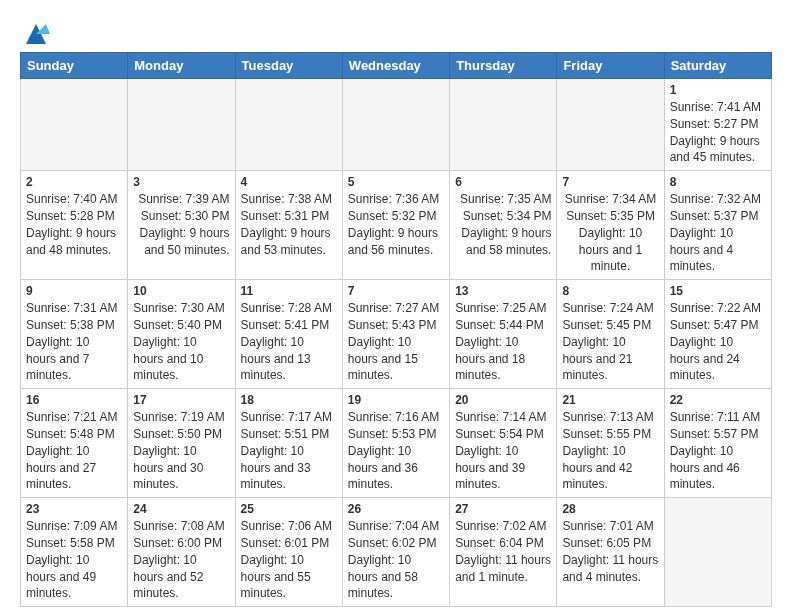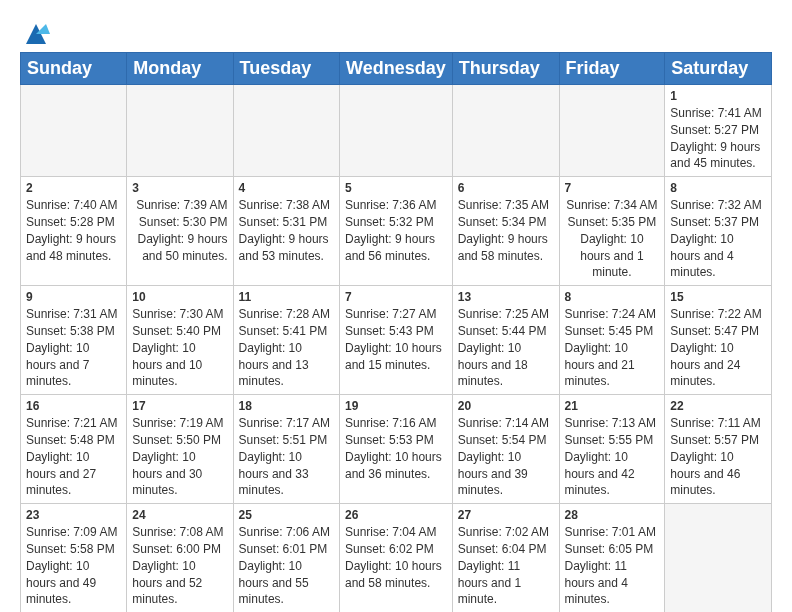--- a/index.html
+++ b/index.html
@@ -50,21 +50,21 @@
     .calendar {
       width: 100%;
       border-collapse: collapse;
       border: 1px solid #ccc;
     }
     .calendar th {
       background-color: #3a7abf;
       color: #fff;
       text-align: left;
       padding: 5px 6px;
-      font-size: 18px;
+      font-size: 13px;
       border: 1px solid #2e6aad;
     }
     .calendar td {
       vertical-align: top;
       padding: 4px 5px;
       border: 1px solid #ccc;
       width: calc(100% / 7);
       min-height: 80px;
       font-size: 10.5px;
       color: #333;
@@ -154,21 +154,21 @@
 Daylight: 9 hours and 53 minutes.</div>
         </td>
         <td>
           <span class="day-number">5</span>
           <div class="day-info" style="white-space: pre-line;">Sunrise: 7:36 AM
 Sunset: 5:32 PM
 Daylight: 9 hours and 56 minutes.</div>
         </td>
         <td>
           <span class="day-number">6</span>
-          <div class="day-info" style="white-space: pre-line;">Sunrise: 7:35 AM
+          <div class="day-info" style="white-space: pre-line; text-align: right;">Sunrise: 7:35 AM
 Sunset: 5:34 PM
 Daylight: 9 hours and 58 minutes.</div>
         </td>
         <td>
           <span class="day-number">7</span>
           <div class="day-info" style="white-space: pre-line; text-align: center;">Sunrise: 7:34 AM
 Sunset: 5:35 PM
 Daylight: 10 hours and 1 minute.</div>
         </td>
         <td>

